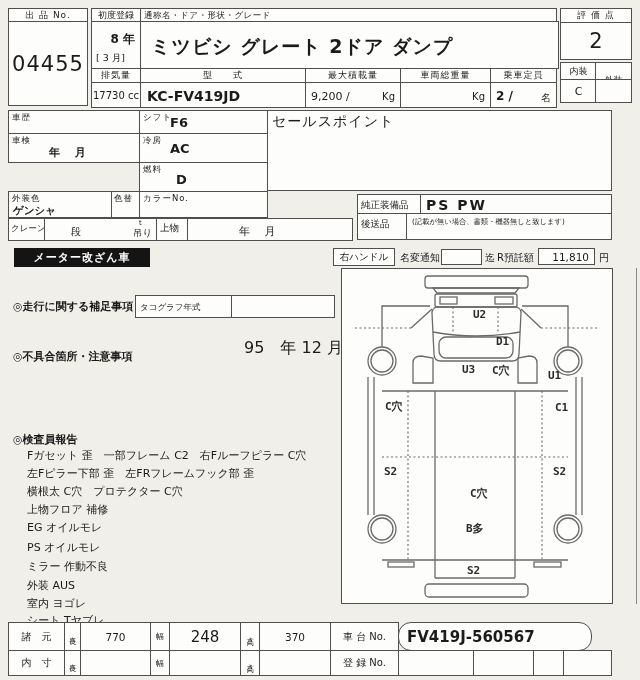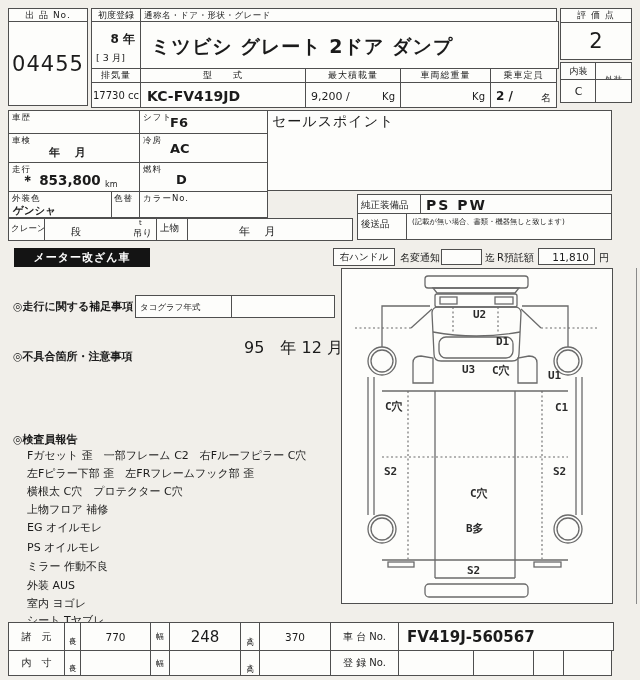--- a/index.html
+++ b/index.html
@@ -87,25 +87,20 @@
 
   <div class="cell" style="left:8px;top:133px;width:132px;height:30px;">
     <div class="corner-label">車検</div>
     <div class="txt" style="left:40px;top:11px;font-size:11px;font-weight:bold;">年　 月</div>
   </div>
   <div class="cell" style="left:139px;top:133px;width:129px;height:30px;">
     <div class="corner-label">冷房</div>
     <div class="txt big" style="left:30px;top:7px;font-size:13px;">AC</div>
   </div>
 
-  <div class="cell" style="left:8px;top:162px;width:132px;height:30px;">
-    <div class="corner-label">走行</div>
-    <div class="txt big" style="left:12px;top:9px;font-size:13.5px;">＊ 853,800</div>
-    <div class="txt" style="left:96px;top:17px;font-size:8px;">km</div>
-  </div>
   <div class="cell" style="left:139px;top:162px;width:129px;height:30px;">
     <div class="corner-label">燃料</div>
     <div class="txt big" style="left:36px;top:9px;font-size:13px;">D</div>
   </div>
 
   <div class="cell" style="left:8px;top:191px;width:104px;height:27px;">
     <div class="corner-label">外装色</div>
     <div class="txt" style="left:4px;top:12px;font-size:10.5px;font-weight:bold;">ゲンシャ</div>
   </div>
   <div class="cell" style="left:111px;top:191px;width:29px;height:27px;">
@@ -247,21 +242,21 @@
   <div style="position:absolute;left:636px;top:268px;width:0;height:336px;border-left:1px solid #8a8a8a;"></div>
 
   <div class="cell center" style="left:8px;top:622px;width:57px;height:29px;font-size:10px;">諸　元</div>
   <div class="cell vlabel" style="left:64px;top:622px;width:17px;height:29px;">長さ</div>
   <div class="cell center" style="left:80px;top:622px;width:71px;height:29px;font-size:10.5px;">770</div>
   <div class="cell center" style="left:150px;top:622px;width:20px;height:29px;font-size:8px;">幅</div>
   <div class="cell center" style="left:169px;top:622px;width:72px;height:29px;font-size:15px;">248</div>
   <div class="cell vlabel" style="left:240px;top:622px;width:20px;height:29px;">高さ</div>
   <div class="cell center" style="left:259px;top:622px;width:72px;height:29px;font-size:10.5px;">370</div>
   <div class="cell center" style="left:330px;top:622px;width:69px;height:29px;font-size:10px;">車 台 No.</div>
-  <div class="cell" style="left:398px;top:622px;width:216px;height:29px;">
+  <div class="cell" style="left:398px;top:622px;width:194px;height:29px;border-radius:13px;">
     <div class="txt big" style="left:8px;top:5px;font-size:15px;">FV419J-560567</div>
   </div>
 
   <div class="cell center" style="left:8px;top:650px;width:57px;height:26px;font-size:10px;">内　寸</div>
   <div class="cell vlabel" style="left:64px;top:650px;width:17px;height:26px;">長さ</div>
   <div class="cell" style="left:80px;top:650px;width:71px;height:26px;"></div>
   <div class="cell center" style="left:150px;top:650px;width:20px;height:26px;font-size:8px;">幅</div>
   <div class="cell" style="left:169px;top:650px;width:72px;height:26px;"></div>
   <div class="cell vlabel" style="left:240px;top:650px;width:20px;height:26px;">高さ</div>
   <div class="cell" style="left:259px;top:650px;width:72px;height:26px;"></div>

